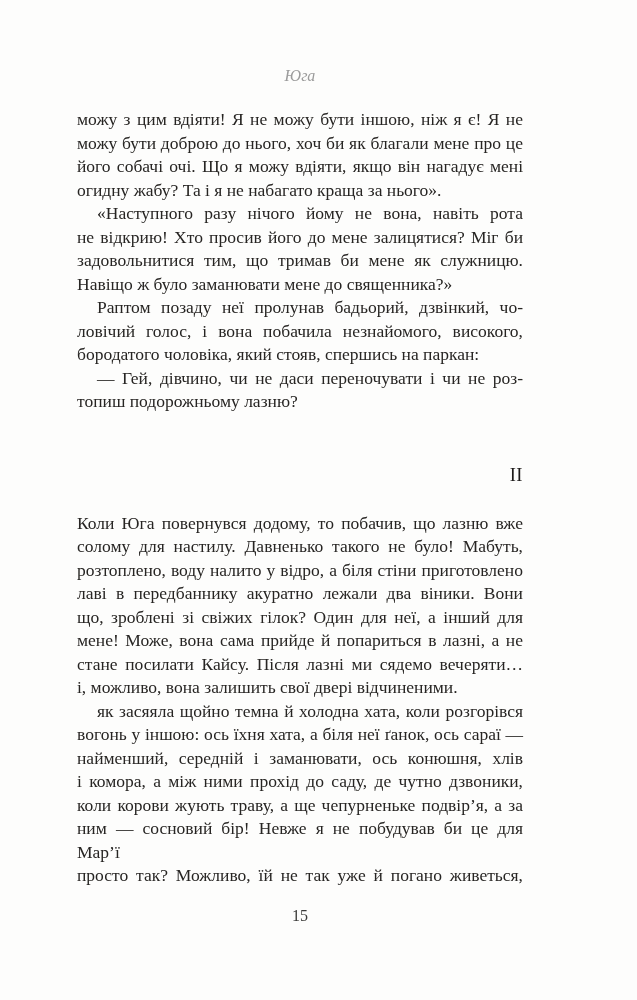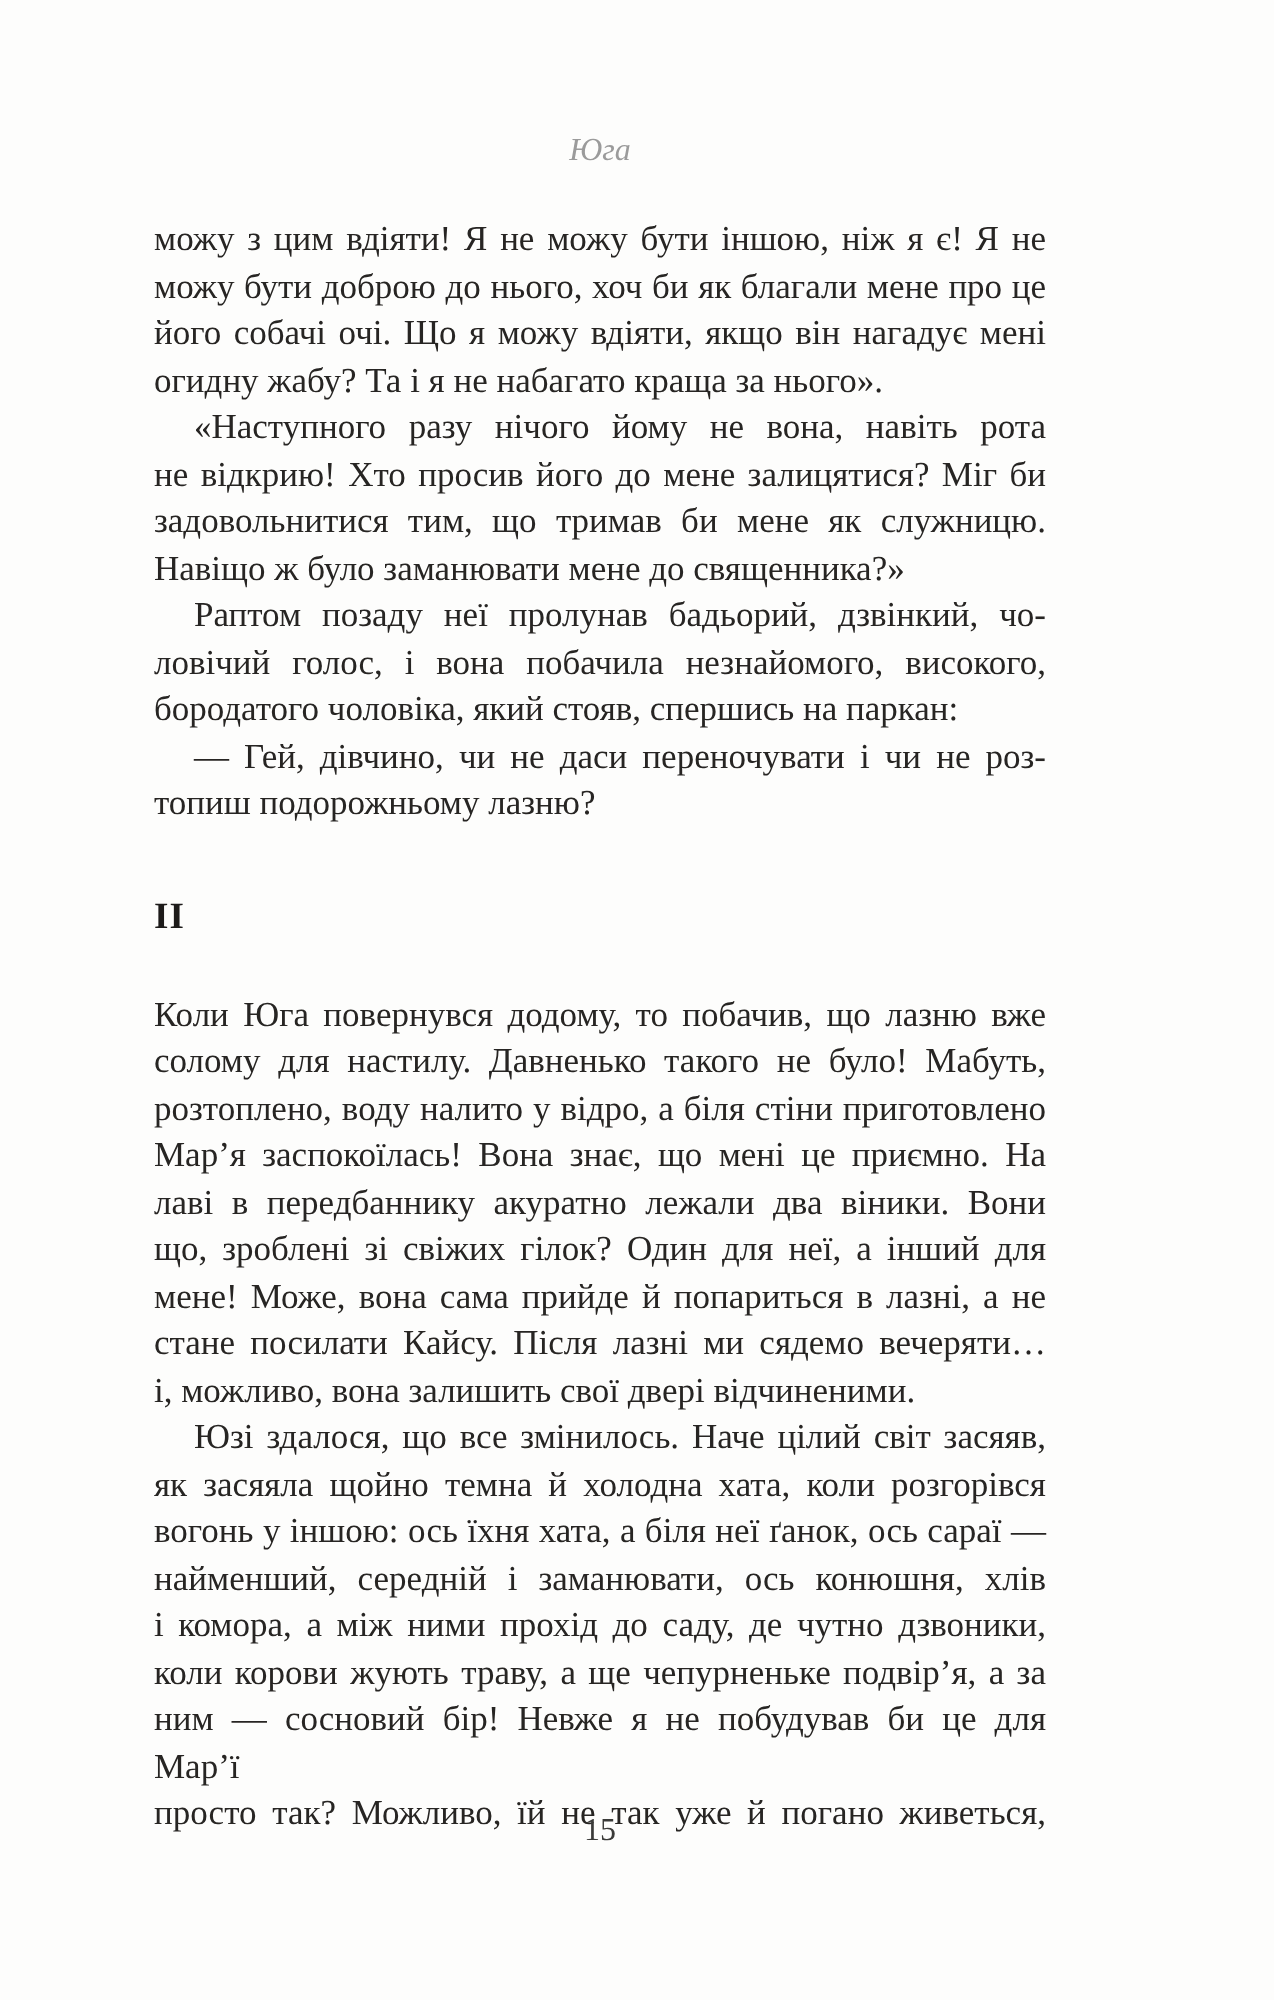--- a/index.html
+++ b/index.html
@@ -51,26 +51,26 @@
     text-align-last: justify;
     white-space: normal;
   }
   .line.end {
     text-align-last: left;
   }
   .para.indent .line:first-child {
     text-indent: 20px;
   }
   .section-heading {
-    margin: 32px 0 24px 0;
+    margin: 48px 0 24px 0;
     font-size: 18.5px;
     line-height: 26px;
-    font-weight: bold;
+    font-weight: normal;
     letter-spacing: 0.5px;
-    text-align: left;
+    text-align: right;
     color: var(--heading-color);
   }
   .page-number {
     position: absolute;
     left: 77px;
     top: 906px;
     width: 446px;
     text-align: center;
     font-size: 16px;
     line-height: 20px;
@@ -108,29 +108,27 @@
         </div>
       </div>
 
     <h2 class="section-heading">II</h2>
 
     <div class="body-text">
         <div class="para">
           <span class="line">Коли Юга повернувся додому, то побачив, що лазню вже</span>
           <span class="line">солому для настилу. Давненько такого не було! Мабуть,</span>
           <span class="line">розтоплено, воду налито у відро, а біля стіни приготовлено</span>
-          <span class="line">Мар’я заспокоїлась! Вона знає, що мені це приємно. На</span>
           <span class="line">лаві в передбаннику акуратно лежали два віники. Вони</span>
           <span class="line">що, зроблені зі свіжих гілок? Один для неї, а інший для</span>
           <span class="line">мене! Може, вона сама прийде й попариться в лазні, а не</span>
           <span class="line">стане посилати Кайсу. Після лазні ми сядемо вечеряти…</span>
           <span class="line end">і, можливо, вона залишить свої двері відчиненими.</span>
         </div>
         <div class="para indent">
-          <span class="line">Юзі здалося, що все змінилось. Наче цілий світ засяяв,</span>
           <span class="line">як засяяла щойно темна й холодна хата, коли розгорівся</span>
           <span class="line">вогонь у іншою: ось їхня хата, а біля неї ґанок, ось сараї —</span>
           <span class="line">найменший, середній і заманювати, ось конюшня, хлів</span>
           <span class="line">і комора, а між ними прохід до саду, де чутно дзвоники,</span>
           <span class="line">коли корови жують траву, а ще чепурненьке подвір’я, а за</span>
           <span class="line">ним — сосновий бір! Невже я не побудував би це для Мар’ї</span>
           <span class="line">просто так? Можливо, їй не так уже й погано живеться,</span>
         </div>
       </div>
   </div>

